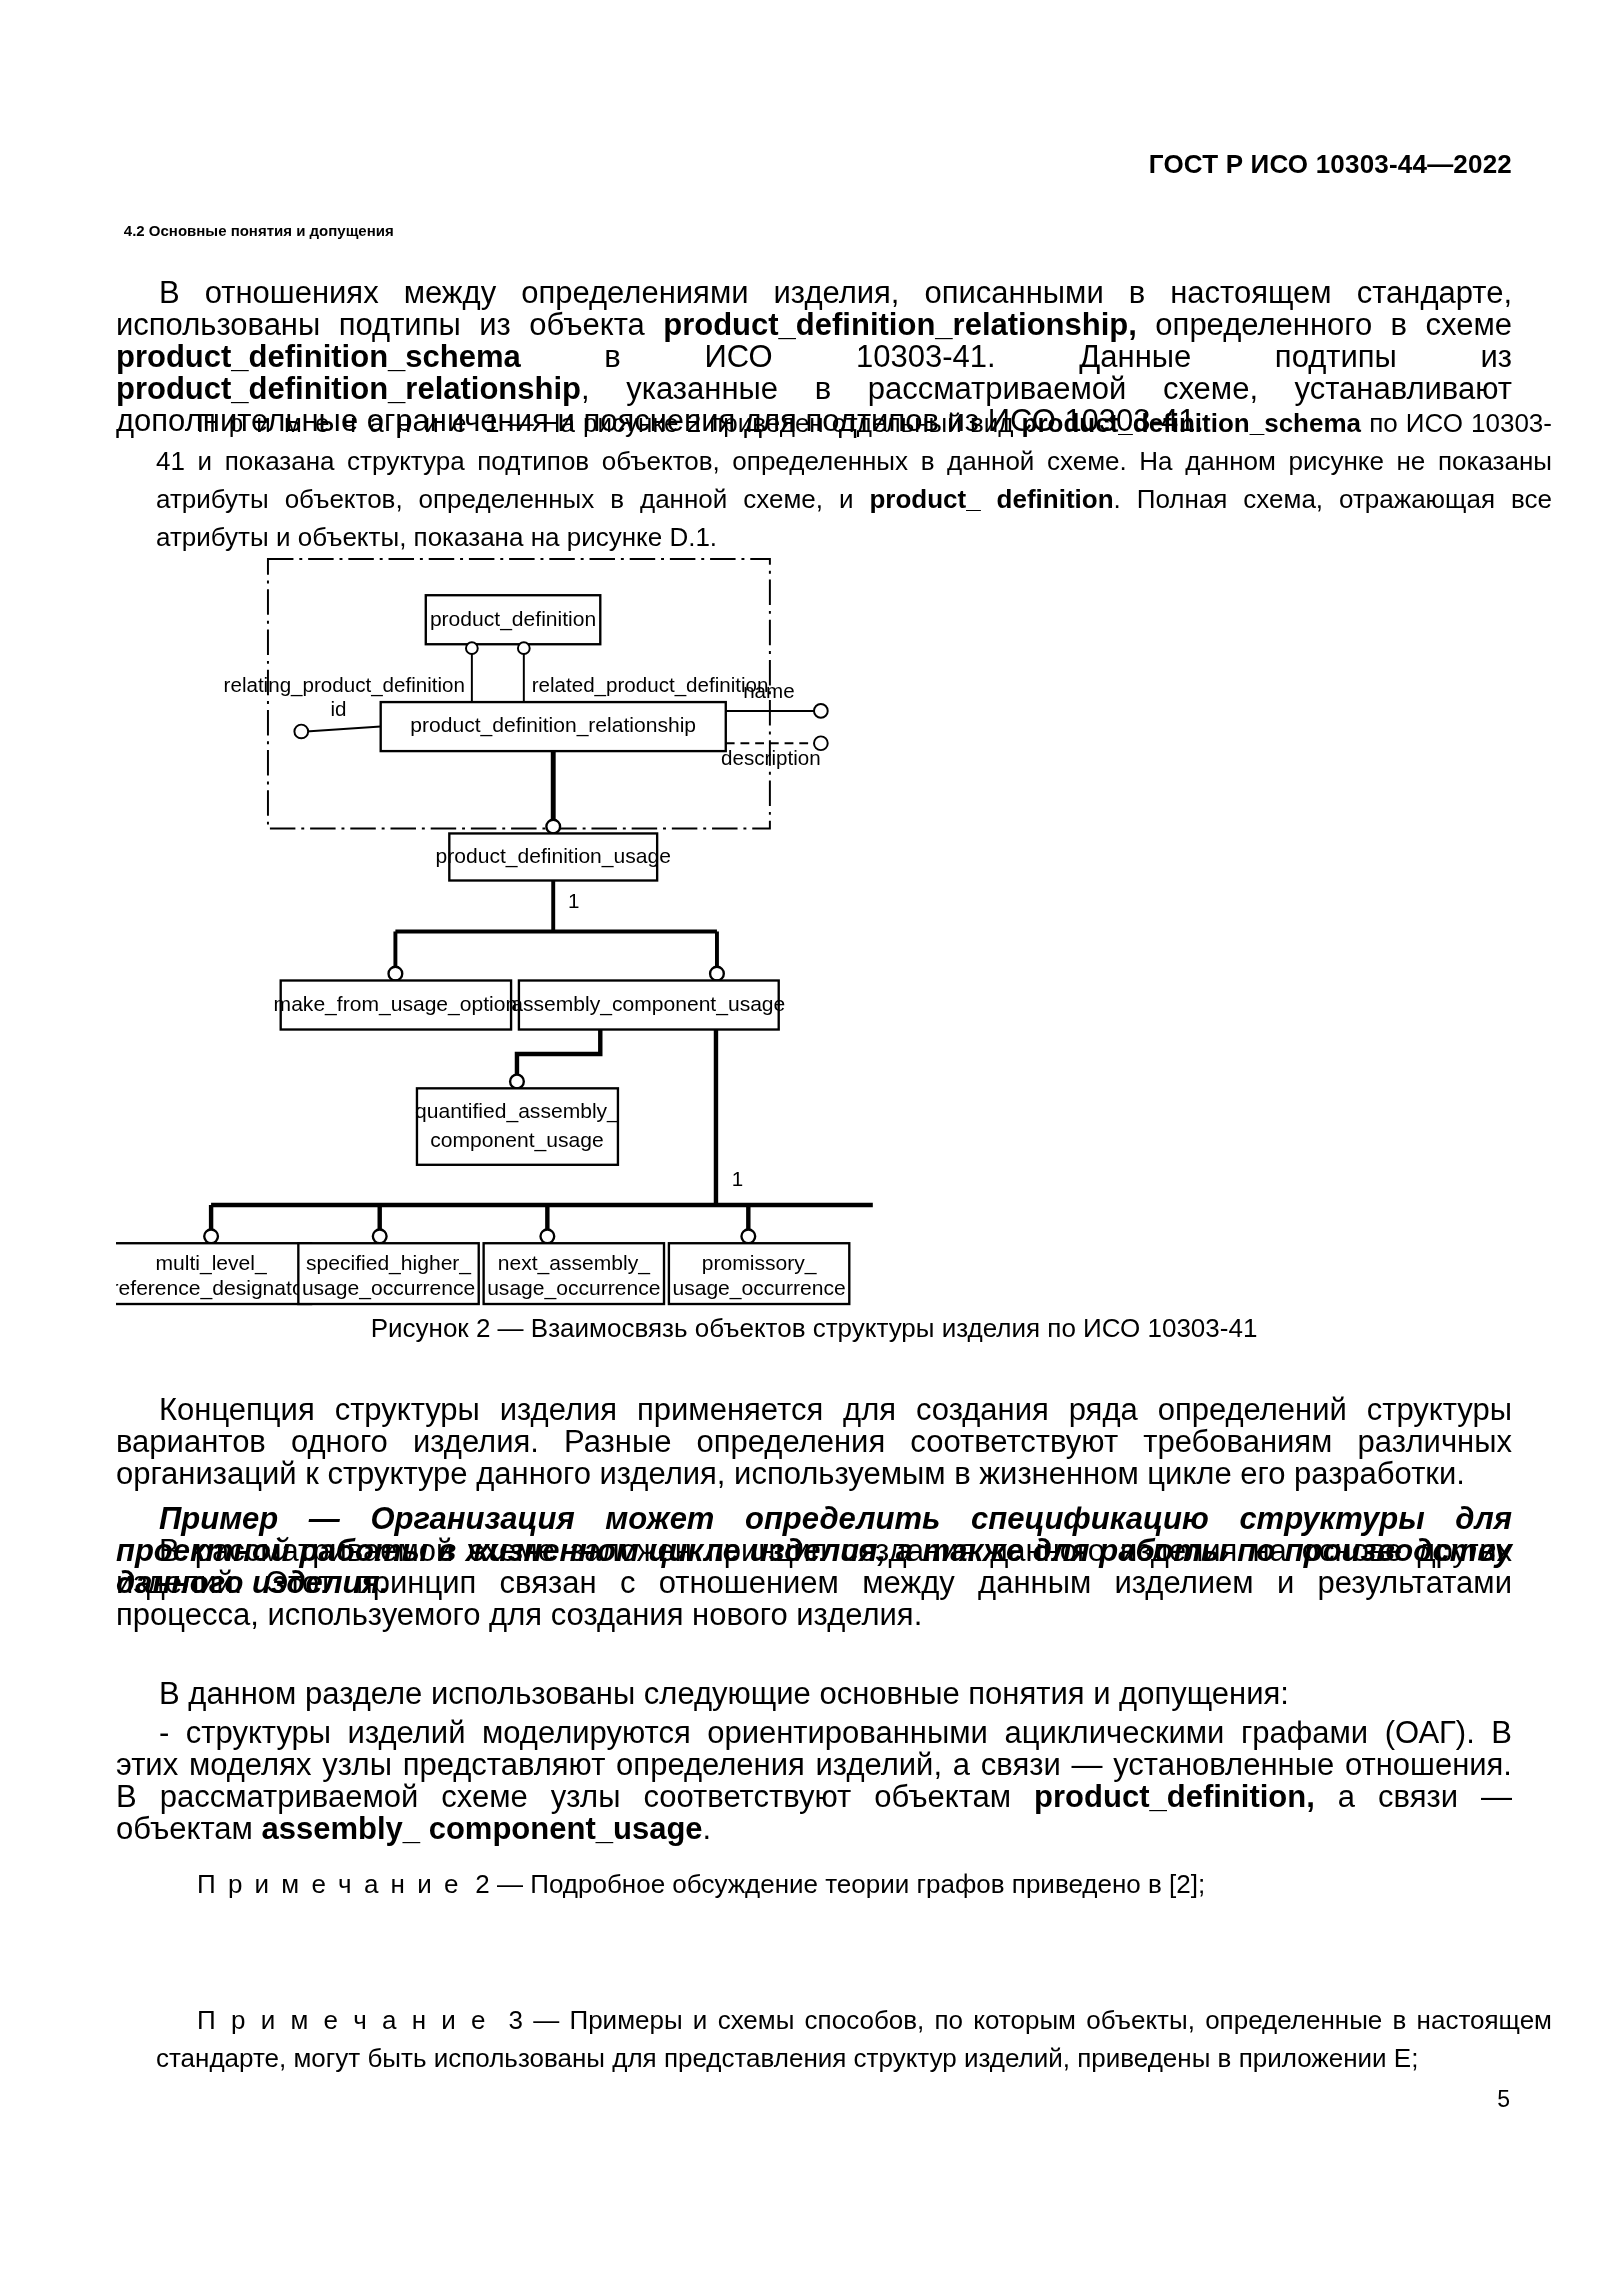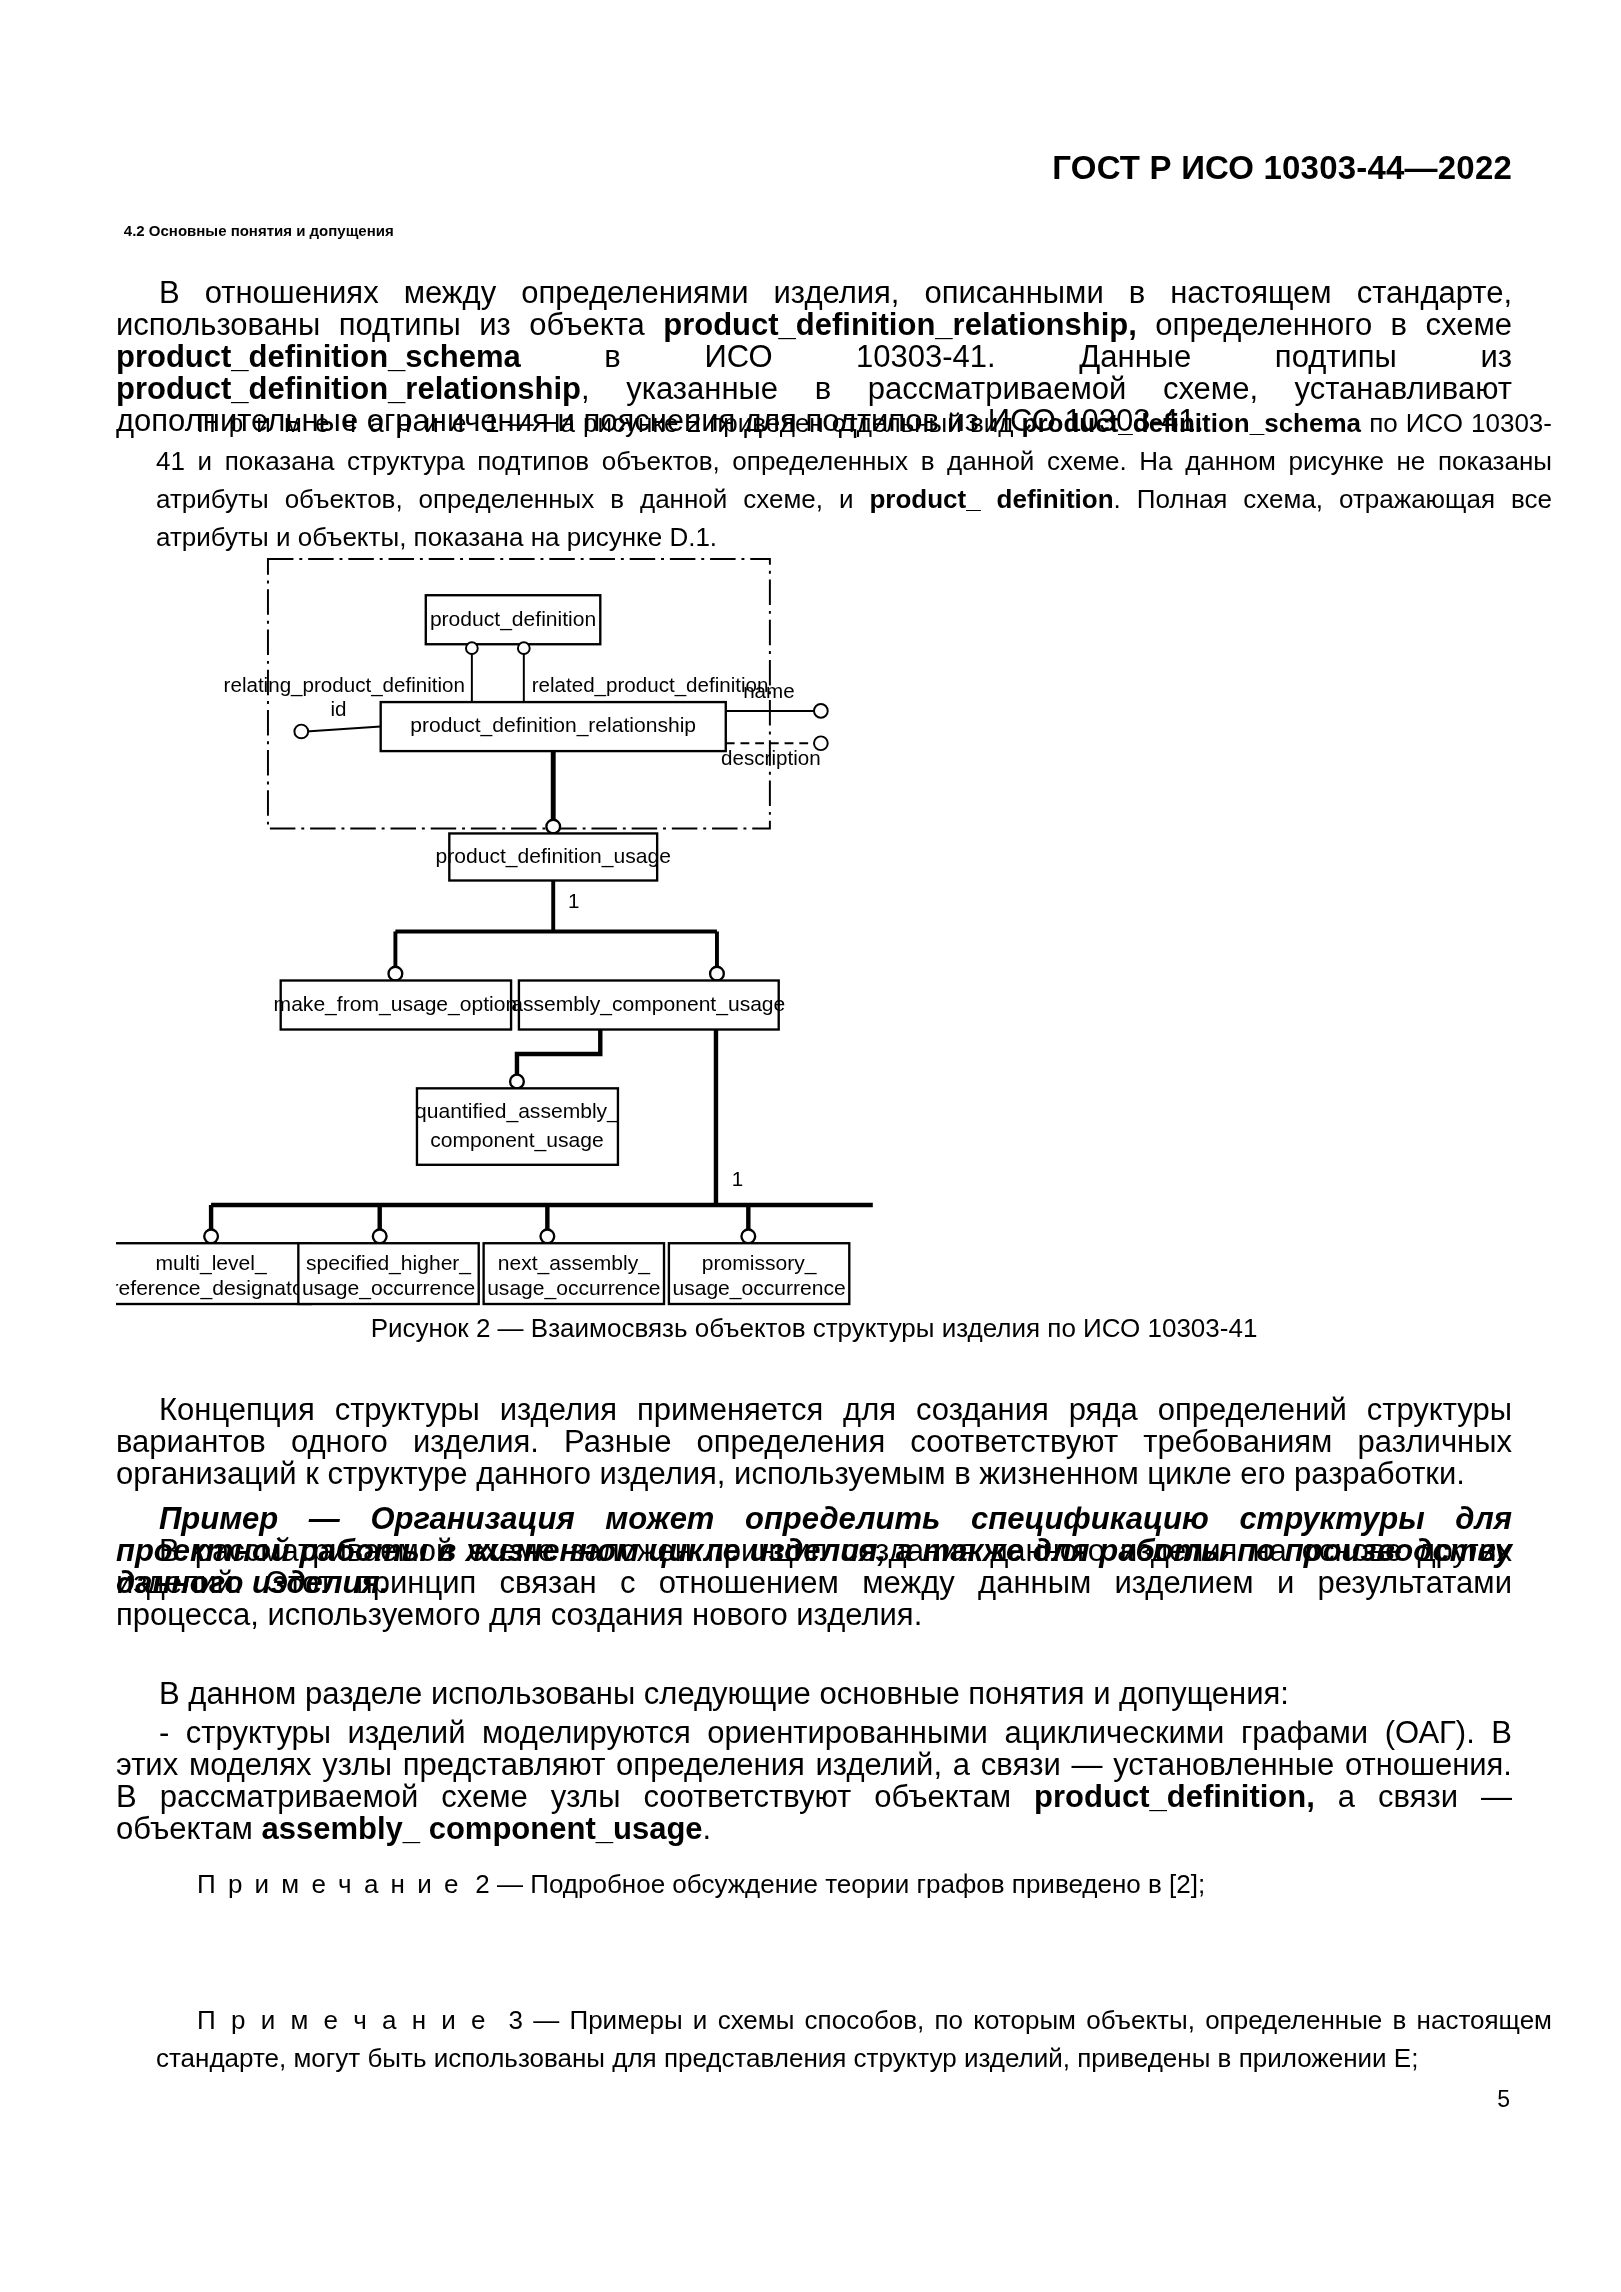--- a/index.html
+++ b/index.html
@@ -22,21 +22,21 @@
     top: 0;
     width: 1396px;
     height: 2293px;
   }
 
   
   .header {
     position: absolute;
     right: 0;
     top: 149px;
-    font-size: 33px;
+    font-size: 26px;
     font-weight: bold;
     letter-spacing: 0.2px;
     white-space: nowrap;
   }
 
   
   .sec-title {
     position: absolute;
     left: 7.8px;
     top: 222px;

